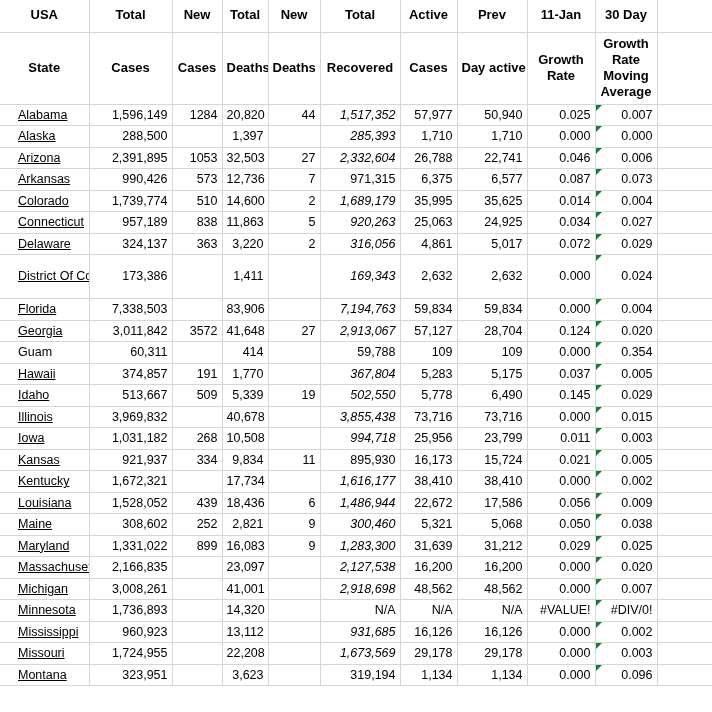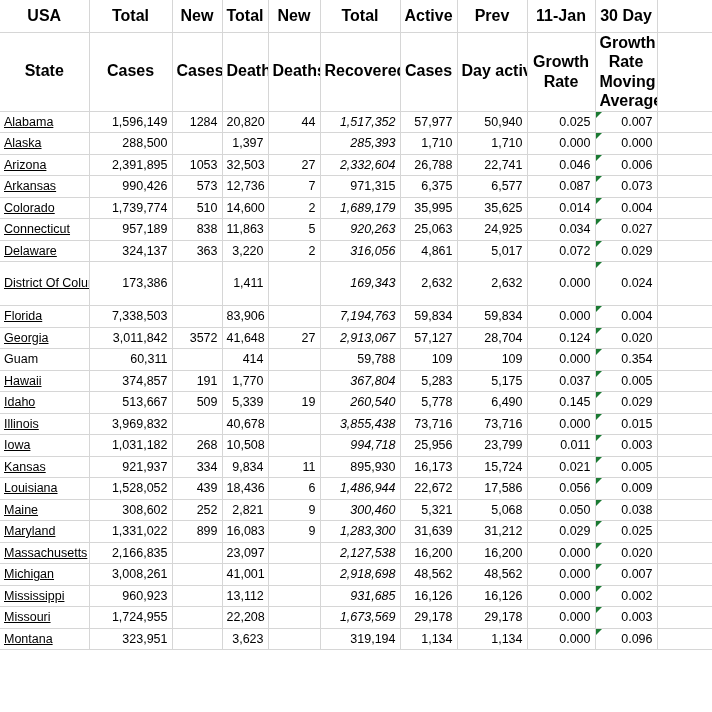--- a/index.html
+++ b/index.html
@@ -48,41 +48,42 @@
   col.c-gr      { width: 68px; }
   col.c-gma     { width: 62px; }
   col.c-pad     { width: 55px; }
 
   
   tr.hdr1 { height: 32px; }
   tr.hdr2 { height: 72px; }
   tr.hdr1 th, tr.hdr2 th {
     font-weight: bold;
     text-align: center;
-    font-size: 16px;
+    font-size: 13px;
     vertical-align: middle;
   }
   tr.hdr2 th.multi {
     white-space: normal;
     line-height: 1.22;
   }
 
   
   tr.drow { height: 21.5px; }
   tr.drow.tall { height: 44px; }
 
   td.state {
     text-align: left;
     font-weight: bold;
     white-space: normal;
     line-height: 1.2;
   }
   td.state span.nm {
     text-decoration: underline;
     text-underline-offset: 1px;
+    margin-left: 14px;
   }
   td.state span.nm.nounder { text-decoration: none; text-align: right; }
 
   td.num {
     text-align: right;
     font-weight: bold;
   }
   td.num.ital { font-style: italic; }
   td.rate {
     text-align: right;
@@ -309,21 +310,21 @@
           <td class="rate">0.037</td>
           <td class="gma"><span class="errtri"></span><span>0.005</span></td>
           <td class="pad empty"></td>
         </tr>
         <tr class="drow">
           <td class="state"><span class="nm">Idaho</span></td>
           <td class="num">513,667</td>
           <td class="num">509</td>
           <td class="num">5,339</td>
           <td class="num">19</td>
-          <td class="num ital">260,540</td>
+          <td class="num ital">502,550</td>
           <td class="num">5,778</td>
           <td class="num">6,490</td>
           <td class="rate">0.145</td>
           <td class="gma"><span class="errtri"></span><span>0.029</span></td>
           <td class="pad empty"></td>
         </tr>
         <tr class="drow">
           <td class="state"><span class="nm">Illinois</span></td>
           <td class="num">3,969,832</td>
           <td class="num"></td>
@@ -356,20 +357,33 @@
           <td class="num">9,834</td>
           <td class="num">11</td>
           <td class="num">895,930</td>
           <td class="num">16,173</td>
           <td class="num">15,724</td>
           <td class="rate">0.021</td>
           <td class="gma"><span class="errtri"></span><span>0.005</span></td>
           <td class="pad empty"></td>
         </tr>
         <tr class="drow">
+          <td class="state"><span class="nm">Kentucky</span></td>
+          <td class="num">1,672,321</td>
+          <td class="num"></td>
+          <td class="num">17,734</td>
+          <td class="num"></td>
+          <td class="num ital">1,616,177</td>
+          <td class="num">38,410</td>
+          <td class="num">38,410</td>
+          <td class="rate">0.000</td>
+          <td class="gma"><span class="errtri"></span><span>0.002</span></td>
+          <td class="pad empty"></td>
+        </tr>
+        <tr class="drow">
           <td class="state"><span class="nm">Louisiana</span></td>
           <td class="num">1,528,052</td>
           <td class="num">439</td>
           <td class="num">18,436</td>
           <td class="num">6</td>
           <td class="num ital">1,486,944</td>
           <td class="num">22,672</td>
           <td class="num">17,586</td>
           <td class="rate">0.056</td>
           <td class="gma"><span class="errtri"></span><span>0.009</span></td>
@@ -421,20 +435,33 @@
           <td class="num">41,001</td>
           <td class="num"></td>
           <td class="num ital">2,918,698</td>
           <td class="num">48,562</td>
           <td class="num">48,562</td>
           <td class="rate">0.000</td>
           <td class="gma"><span class="errtri"></span><span>0.007</span></td>
           <td class="pad empty"></td>
         </tr>
         <tr class="drow">
+          <td class="state"><span class="nm">Minnesota</span></td>
+          <td class="num">1,736,893</td>
+          <td class="num"></td>
+          <td class="num">14,320</td>
+          <td class="num"></td>
+          <td class="num">N/A</td>
+          <td class="num">N/A</td>
+          <td class="num">N/A</td>
+          <td class="rate">#VALUE!</td>
+          <td class="gma"><span class="errtri"></span><span>#DIV/0!</span></td>
+          <td class="pad empty"></td>
+        </tr>
+        <tr class="drow">
           <td class="state"><span class="nm">Mississippi</span></td>
           <td class="num">960,923</td>
           <td class="num"></td>
           <td class="num">13,112</td>
           <td class="num"></td>
           <td class="num ital">931,685</td>
           <td class="num">16,126</td>
           <td class="num">16,126</td>
           <td class="rate">0.000</td>
           <td class="gma"><span class="errtri"></span><span>0.002</span></td>

